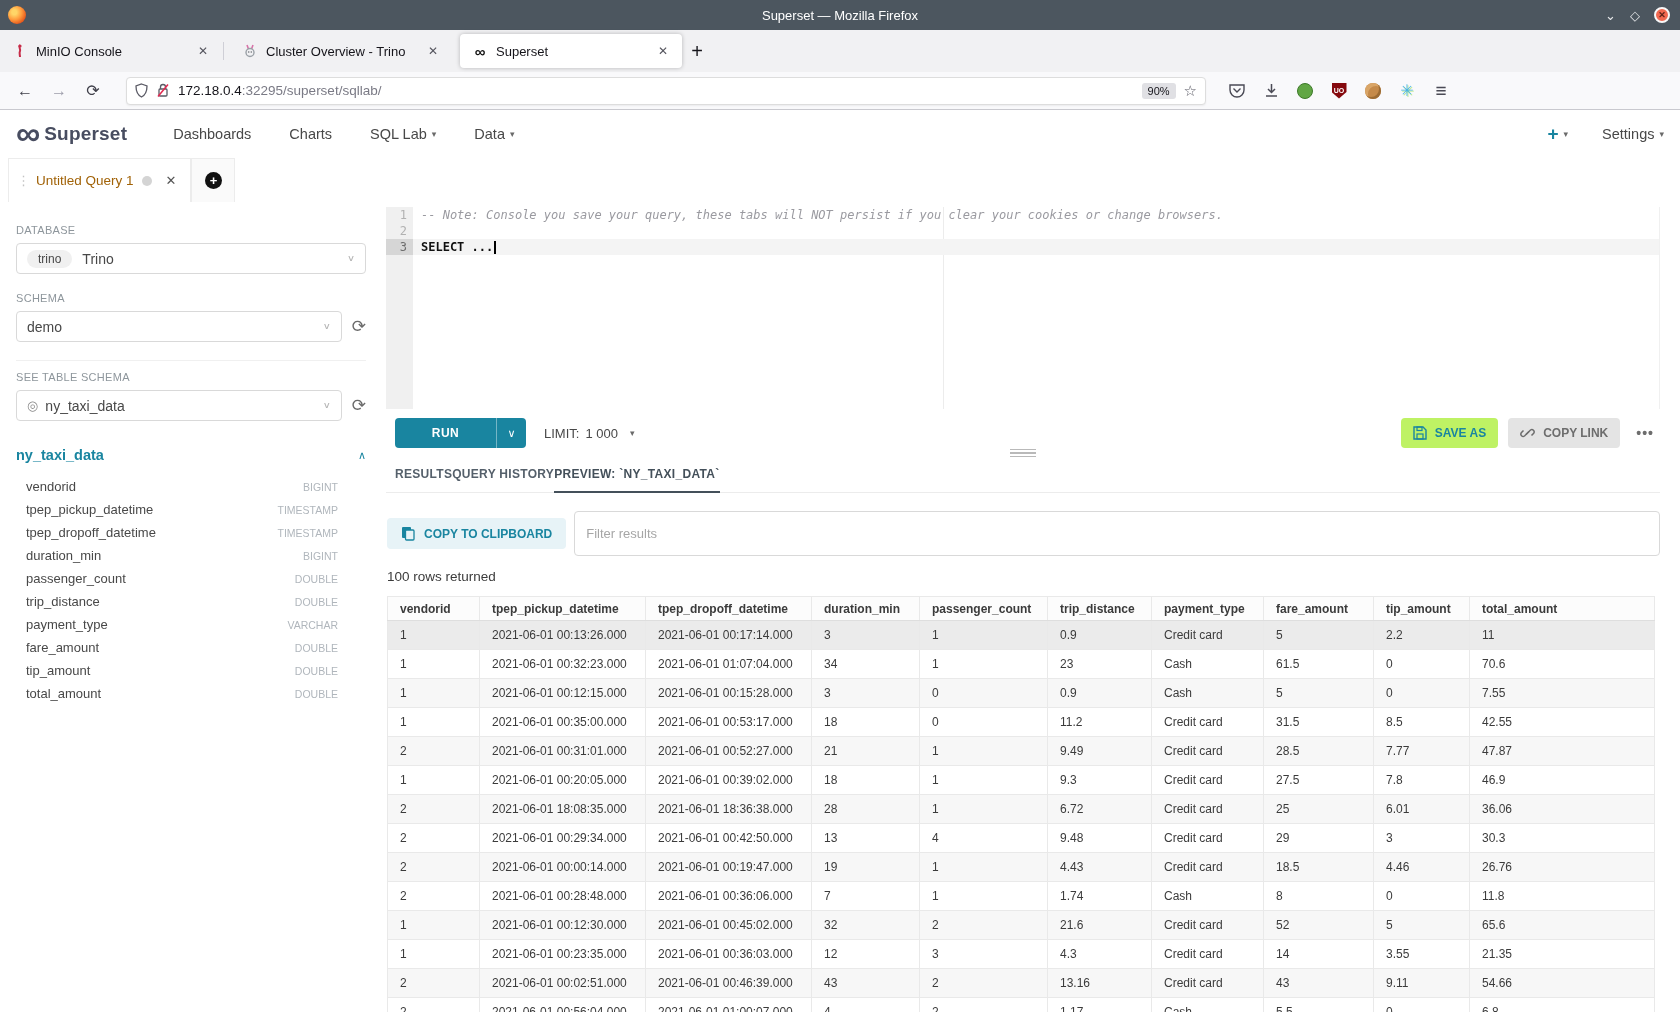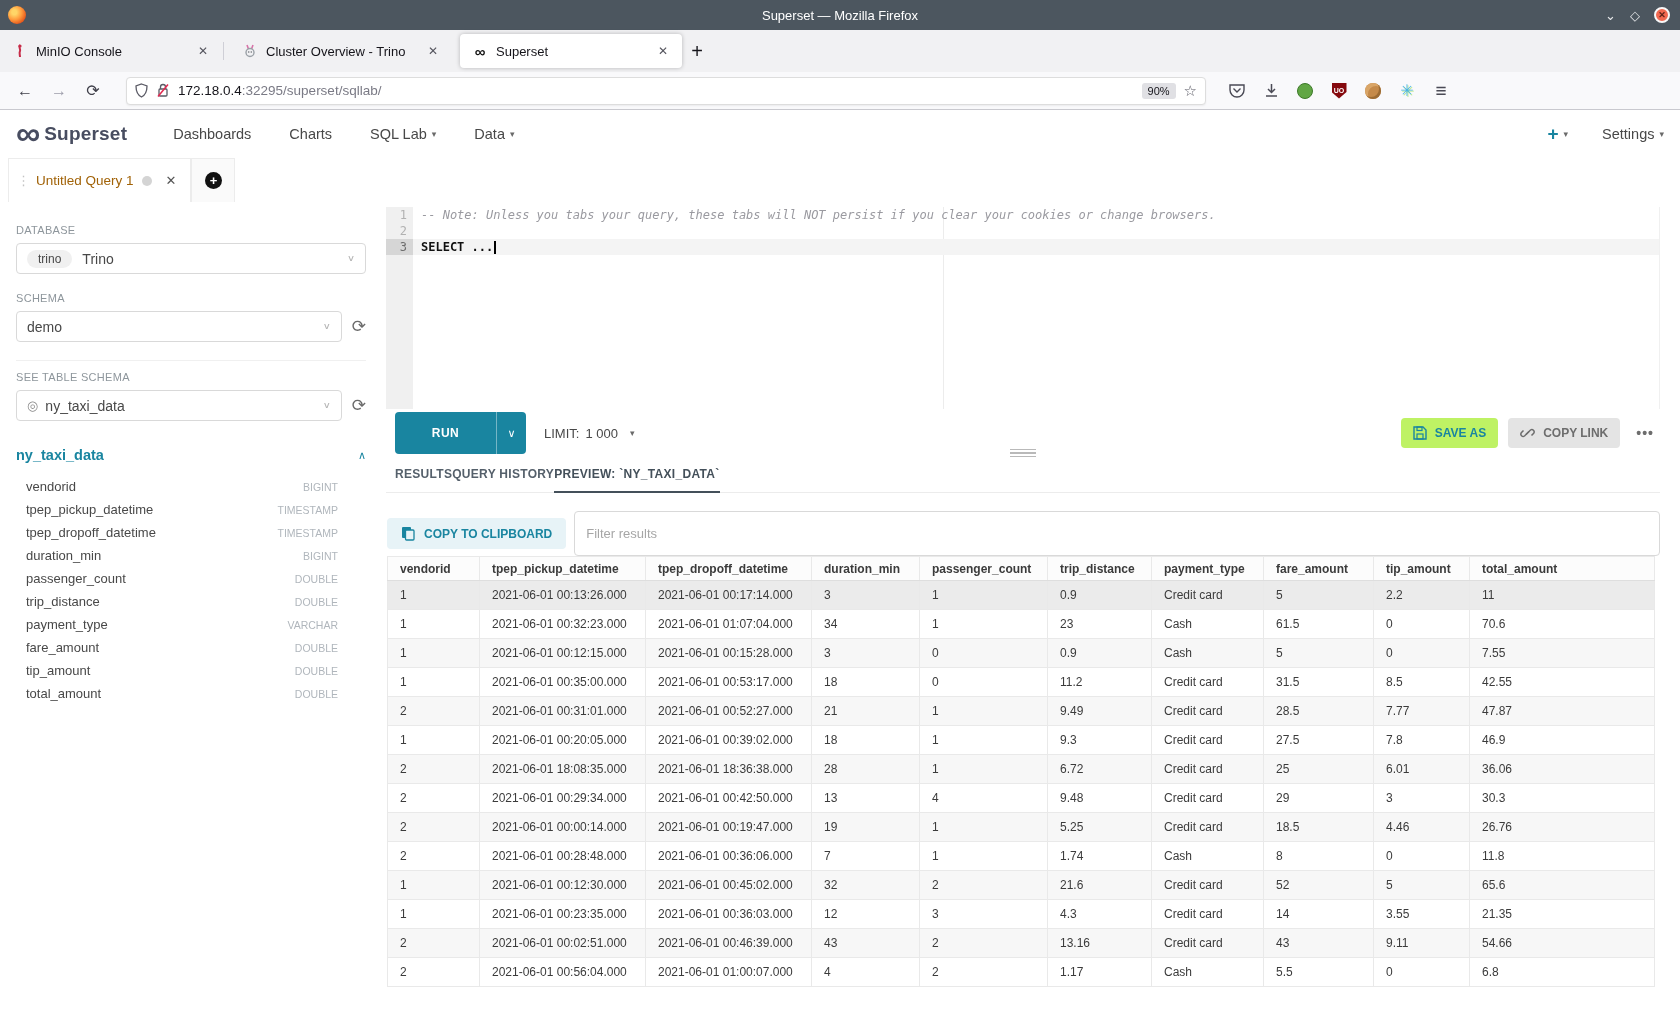--- a/index.html
+++ b/index.html
@@ -101,21 +101,21 @@
   .ed-line { position:relative; display:flex; font-family:"DejaVu Sans Mono", monospace; font-size:12px; height:16px;
              line-height:16px; }
   .ed-line .ln { width:27px; text-align:right; padding-right:6px; color:#b1b1b1; flex:none; }
   .ed-line .code { padding-left:8px; white-space:pre; color:#111; font-weight:bold; }
   .ed-line.comment .code { color:#9a9aa0; font-style:italic; font-weight:normal; }
   .ed-line.active { background:#f4f4f4; }
   .ed-line.active .ln { background:#d6d6d6; color:#6d6d6d; }
   .cursor { display:inline-block; width:1.5px; height:13px; background:#000; vertical-align:middle; margin-left:1px; }
 
   .run-toolbar { height:48px; display:flex; align-items:center; padding-left:9px; flex:none; position:relative; }
-  .run-btn { display:flex; height:42px; border-radius:4px; overflow:hidden; }
+  .run-btn { display:flex; height:30px; border-radius:4px; overflow:hidden; }
   .run-main { background:#1985a0; color:#fff; font-size:12px; font-weight:bold; letter-spacing:.5px; width:101px;
               display:flex; align-items:center; justify-content:center; }
   .run-caret { background:#1985a0; color:#fff; width:30px; border-left:1px solid rgba(255,255,255,.4);
                display:flex; align-items:center; justify-content:center; font-size:11px; }
   .limit { display:flex; align-items:center; gap:6px; margin-left:18px; font-size:13px; color:#484848; }
   .limit .caret { margin-left:6px; }
   .rt-right { margin-left:auto; display:flex; align-items:center; gap:10px; }
   .btn-lite { height:30px; border-radius:4px; display:flex; align-items:center; gap:8px; padding:0 12px;
               font-size:12px; font-weight:bold; }
   .saveas { background:#bef264; color:#1985a0;justify-content:flex-end; }
@@ -370,21 +370,21 @@
     </aside>
 
     <main class="main">
 
       <div class="editor">
         <div class="gutter-bg"></div>
         <div class="ruler"></div>
         <div id="editor-lines">
             <div class="ed-line comment">
               <span class="ln">1</span>
-              <span class="code">-- Note: Unless you tabs your query, these tabs will NOT persist if you clear your cookies or change browsers.</span>
+              <span class="code">-- Note: Console you save your query, these tabs will NOT persist if you clear your cookies or change browsers.</span>
             </div>
             <div class="ed-line">
               <span class="ln">2</span>
               <span class="code"></span>
             </div>
             <div class="ed-line active">
               <span class="ln">3</span>
               <span class="code">SELECT ...<span class="cursor"></span></span>
             </div>
           </div>
@@ -435,20 +435,21 @@
         <span class="copy-btn">
           <svg class="ic" width="14" height="15" viewBox="0 0 14 15">
               <rect x="1" y="1" width="9" height="11" rx="1" fill="#1985a0"></rect>
               <rect x="4.5" y="4" width="8.5" height="10" rx="1" fill="#e7f3f7" stroke="#1985a0" stroke-width="1.3"></rect>
             </svg>
           <span>COPY TO CLIPBOARD</span>
         </span>
         <input class="filter-input" placeholder="Filter results" style="">
       </div>
 
+      <div class="rowcount">100 rows returned</div>
 
       <div class="grid-wrap">
         <table class="grid">
           <colgroup>
             <col style="width:92px">
               <col style="width:166px">
               <col style="width:166px">
               <col style="width:108px">
             <col style="width:128px">
               <col style="width:104px">
@@ -567,21 +568,21 @@
                 <td>29</td>
                 <td>3</td>
                 <td>30.3</td>
               </tr>
               <tr>
                 <td>2</td>
                 <td>2021-06-01 00:00:14.000</td>
                 <td>2021-06-01 00:19:47.000</td>
                 <td>19</td>
                 <td>1</td>
-                <td>5.25</td>
+                <td>4.43</td>
                 <td>Credit card</td>
                 <td>18.5</td>
                 <td>4.46</td>
                 <td>26.76</td>
               </tr>
               <tr>
                 <td>2</td>
                 <td>2021-06-01 00:28:48.000</td>
                 <td>2021-06-01 00:36:06.000</td>
                 <td>7</td>

